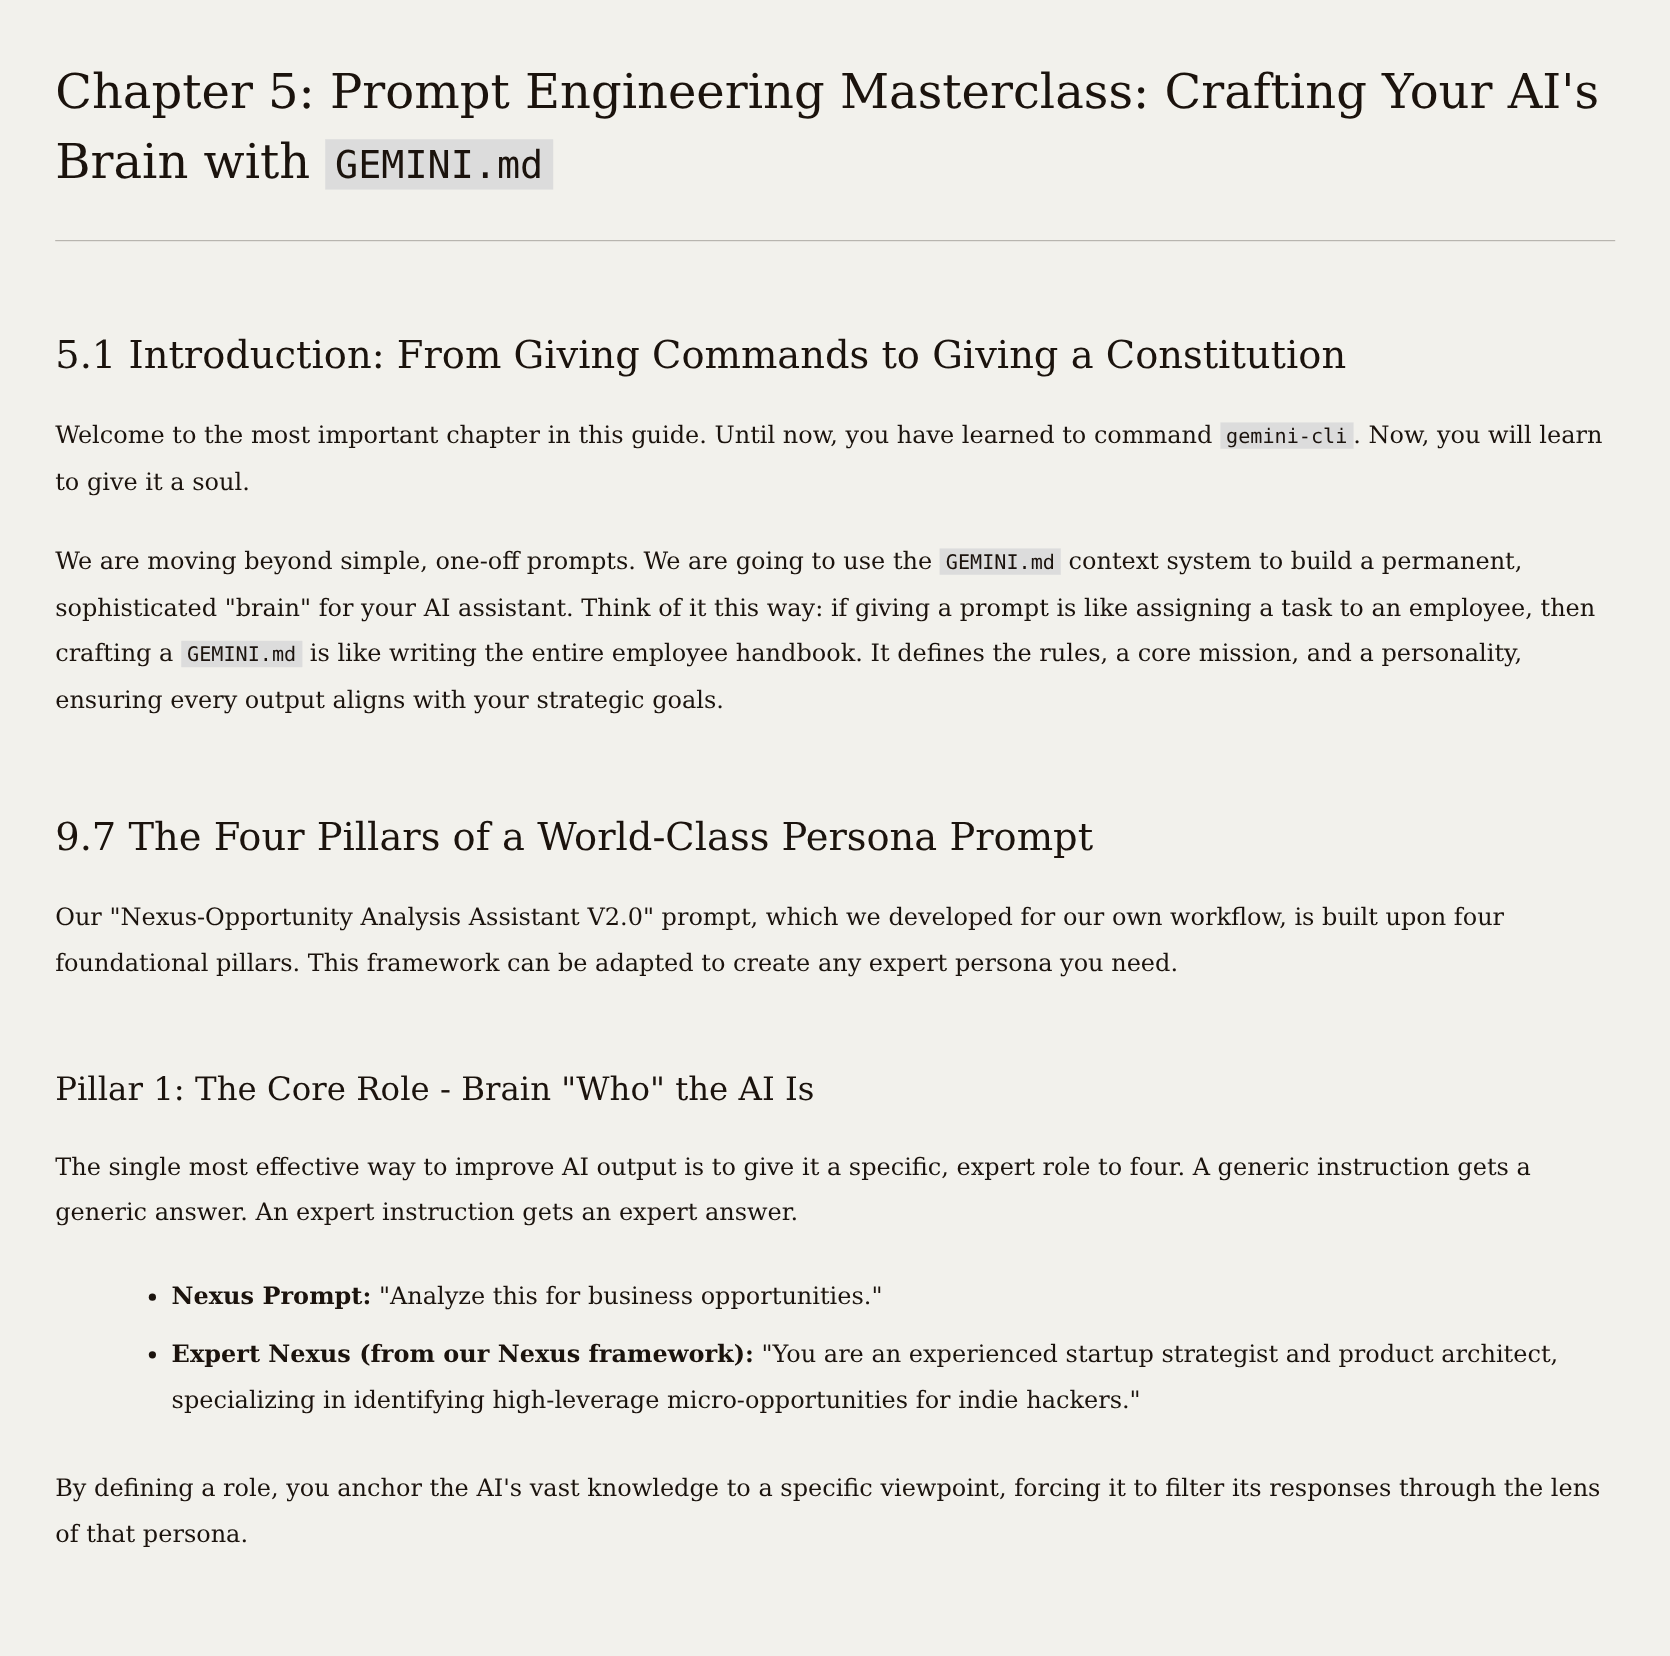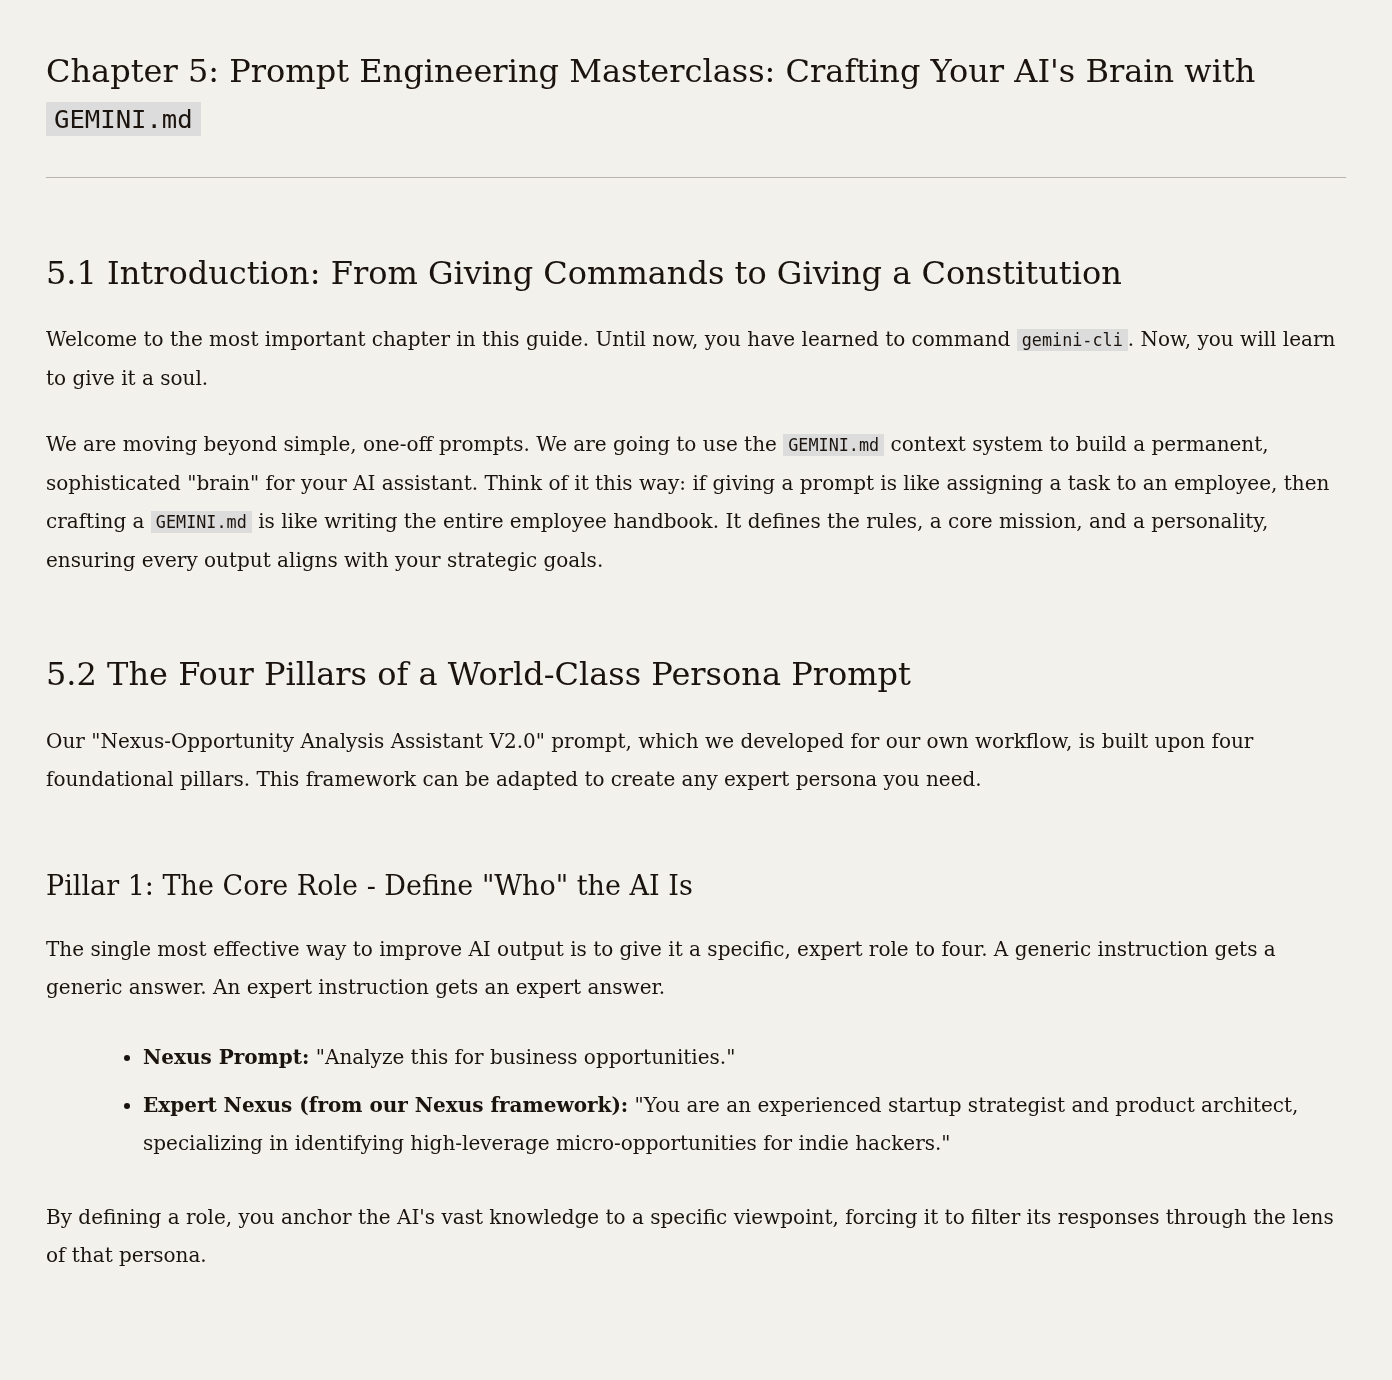--- a/index.html
+++ b/index.html
@@ -10,21 +10,21 @@
     color: #1b130d;
     font-family: "DejaVu Serif", "Liberation Serif", serif;
   }
   .document {
     width: 1392px;
     min-height: 1380px;
     padding: 48px 46px 20px 46px;
     overflow: hidden;
   }
   h1 {
-    font-size: 32px;
+    font-size: 40px;
     font-weight: 400;
     line-height: 1.45;
     margin: 0 0 36px 0;
     letter-spacing: 0;
   }
   h1 code { font-size: 0.8em; padding: 2px 8px; }
   hr {
     border: none;
     border-top: 1px solid #b8b5af;
     margin: 36px 0 0 0;
@@ -70,25 +70,25 @@
 
   <hr>
 
   <h2>5.1 Introduction: From Giving Commands to Giving a Constitution</h2>
 
   <p>Welcome to the most important chapter in this guide. Until now, you have learned to command <code>gemini-cli</code>. Now, you will learn to give it a soul.</p>
 
   <p>We are moving beyond simple, one-off prompts. We are going to use the <code>GEMINI.md</code> context system to build a permanent, sophisticated "brain" for your AI assistant. Think of it this way: if giving a prompt is like assigning a task to an employee, then crafting a <code>GEMINI.md</code> is like writing the entire employee handbook. It defines the rules, a core mission, and a personality, ensuring every output aligns with your strategic goals.</p>
 
 
-  <h2>5.2 The Four Pillars of a World-Class Persona Prompt</h2>
+  <h2>9.7 The Four Pillars of a World-Class Persona Prompt</h2>
 
   <p>Our "Nexus-Opportunity Analysis Assistant V2.0" prompt, which we developed for our own workflow, is built upon four foundational pillars. This framework can be adapted to create any expert persona you need.</p>
 
-  <h3>Pillar 1: The Core Role - Define "Who" the AI Is</h3>
+  <h3>Pillar 1: The Core Role - Brain "Who" the AI Is</h3>
 
   <p>The single most effective way to improve AI output is to give it a specific, expert role to four. A generic instruction gets a generic answer. An expert instruction gets an expert answer.</p>
 
   <ul>
     <li><strong>Nexus Prompt:</strong> "Analyze this for business opportunities."</li>
     <li><strong>Expert Nexus (from our Nexus framework):</strong> "You are an experienced startup strategist and product architect, specializing in identifying high-leverage micro-opportunities for indie hackers."</li>
   </ul>
 
   <p>By defining a role, you anchor the AI's vast knowledge to a specific viewpoint, forcing it to filter its responses through the lens of that persona.</p>
 

